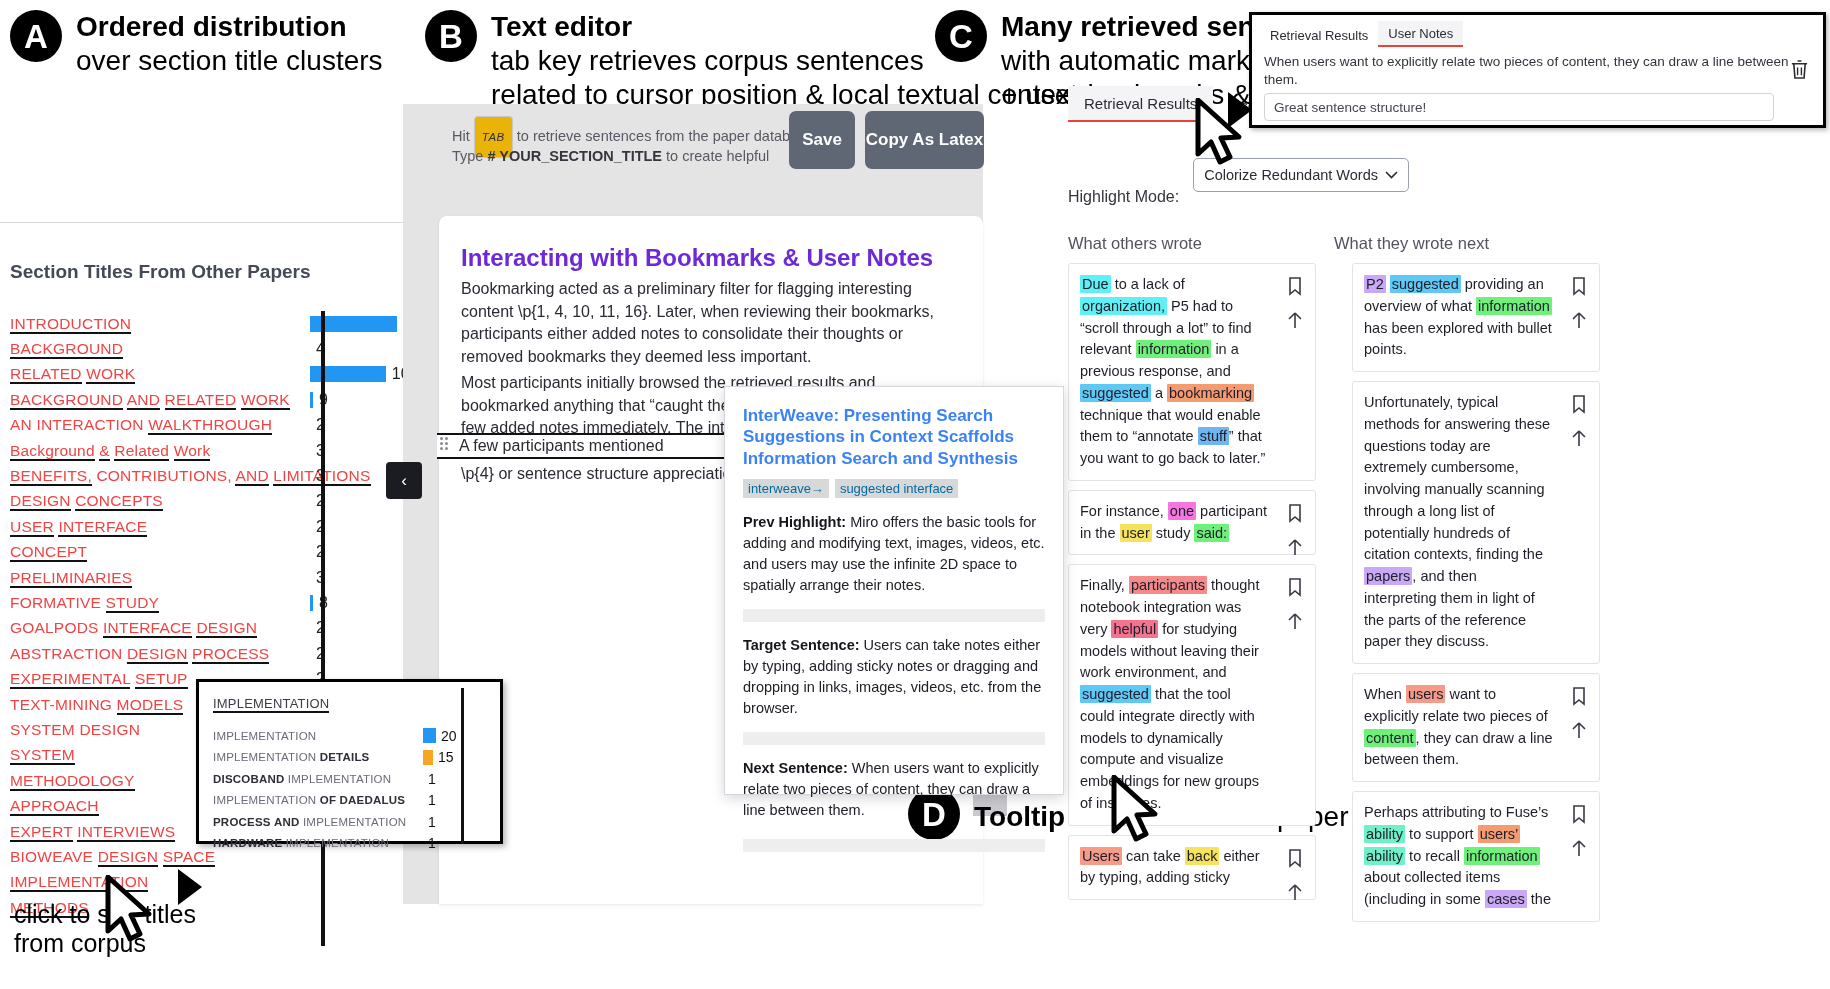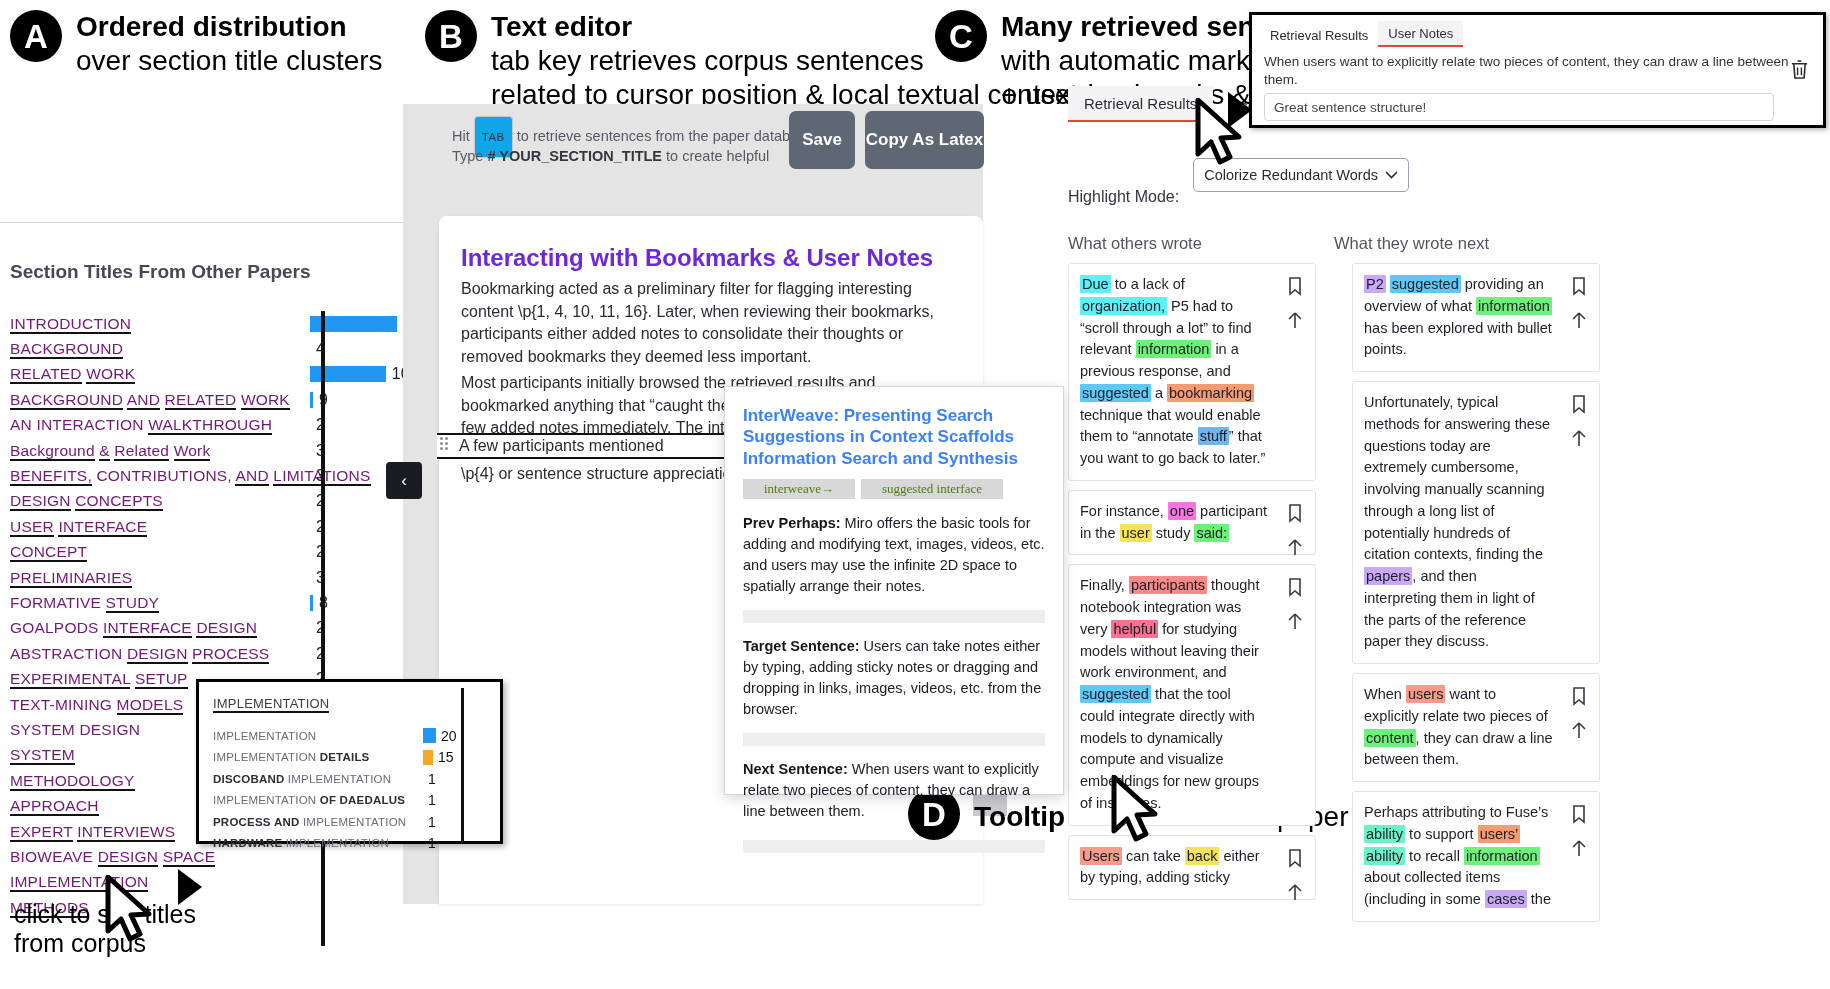--- a/index.html
+++ b/index.html
@@ -28,21 +28,21 @@
   
   #panel-a { position: absolute; left: 0; top: 222px; width: 445px; }
   #panel-a .divider { height: 1px; background: #d8d8dc; width: 440px; margin-bottom: 38px; }
   #panel-a .panel-title {
     font-size: 19px; font-weight: bold; color: #444a55;
     margin-left: 10px; margin-bottom: 28px;
   }
   .title-rows { position: relative; margin-left: 10px; }
   .title-row { display: flex; align-items: center; height: 25.4px; }
   .title-label {
-    font-size: 15.5px; color: #701a75; letter-spacing: .2px;
+    font-size: 15.5px; color: #ef4444; letter-spacing: .2px;
     white-space: nowrap; width: 300px;
   }
   .title-label .u { border-bottom: 2px solid #111; }
   .axis-wrap { position: relative; width: 120px; height: 25.4px; display:flex; align-items:center; }
   .axis-bar { height: 16px; background: #2196f3; }
   .axis-val { font-size: 16px; color: #222; margin-left: 6px; white-space: nowrap; }
   #axis-line {
     position: absolute; left: 311px; top: 0; width: 4px; background: #111;
   }
 
@@ -78,23 +78,23 @@
   
   #editor-shell {
     position: absolute; left: 403px; top: 104px; width: 580px; height: 800px;
     background: #e4e4e4;
   }
   #editor-hintbar {
     position: absolute; left: 430px; top: 104px; width: 553px; height: 74px;
   }
   .hint-line { position: absolute; font-size: 14.5px; color: #585864; }
   .kbd {
-    display: inline-block; border: 1px solid #c6c6cc; background: #0ea5e9;
+    display: inline-block; border: 1px solid #c6c6cc; background: #eab308;
     border-radius: 4px; padding: 14px 7px; font-size: 11.5px; color: #33333d;
-    letter-spacing: .5px; vertical-align: middle;
+    letter-spacing: .5px; vertical-align: middle; font-style: italic;
   }
   .mono-strong { font-weight: bold; color: #35353f; }
   .btn-dark {
     position: absolute; background: #5f6674; color: #fff;
     border-radius: 7px; display: flex; align-items: center; justify-content: center;
     font-size: 17px; font-weight: bold; cursor: pointer;
   }
   #btn-save { left: 789px; top: 111px; width: 66px; height: 58px; }
   #btn-latex { left: 865px; top: 111px; width: 119px; height: 58px; }
 
@@ -134,21 +134,21 @@
   #tooltip {
     position: absolute; left: 724px; top: 386px; width: 340px; height: 409px;
     background: #fff; border: 1px solid #d6d6dc;
     box-shadow: 0 3px 12px rgba(0,0,0,.17);
     padding: 18px 18px 0 18px; z-index: 25;
   }
   #tooltip .tt-title {
     font-size: 17px; font-weight: bold; color: #3b82f6; line-height: 1.26; margin-bottom: 10px;
   }
   .tt-chips { display: flex; align-items: center; gap: 6px; margin-bottom: 14px; }
-  .chip { background: #d8d8d8; color: #4d7c0f; font-size: 13px; padding: 2px 21px; font-family: Liberation Serif, serif; }
+  .chip { background: #d8d8d8; color: #0369a1; font-size: 13px; padding: 2px 5px; }
   .tt-block { font-size: 14.5px; line-height: 1.45; color: #20202a; }
   .tt-block b { color: #15151c; }
   .tt-sep { height: 13px; background: #eeeeee; margin: 13px 0; }
 
   
   #results-panel { position: absolute; left: 1064px; top: 86px; width: 760px; height: 900px; }
   .tabs { display: flex; align-items: flex-end; gap: 0; margin-left: 4px; }
   .tab {
     font-size: 15px; color: #2b2b35; padding: 9px 16px 8px 16px; cursor: pointer;
     background: transparent;
@@ -513,21 +513,21 @@
 
   <div id="editor-scroll"></div>
 
   <div id="tooltip">
     <div class="tt-title">InterWeave: Presenting Search Suggestions in Context Scaffolds Information Search and Synthesis</div>
     <div class="tt-chips">
       <span class="chip">interweave→</span>
       <span class="chip">suggested interface</span>
     </div>
     <div class="tt-block">
-      <b>Prev Perhaps:</b><span> Miro offers the basic tools for adding and modifying text, images, videos, etc. and users may use the infinite 2D space to spatially arrange their notes.</span>
+      <b>Prev Highlight:</b><span> Miro offers the basic tools for adding and modifying text, images, videos, etc. and users may use the infinite 2D space to spatially arrange their notes.</span>
     </div>
     <div class="tt-sep"></div>
     <div class="tt-block">
       <b>Target Sentence:</b><span> Users can take notes either by typing, adding sticky notes or dragging and dropping in links, images, videos, etc. from the browser.</span>
     </div>
     <div class="tt-sep"></div>
     <div class="tt-block">
       <b>Next Sentence:</b><span> When users want to explicitly relate two pieces of content, they can draw a line between them.</span>
     </div>
     <div class="tt-sep" style="margin-top:18px;"></div>

